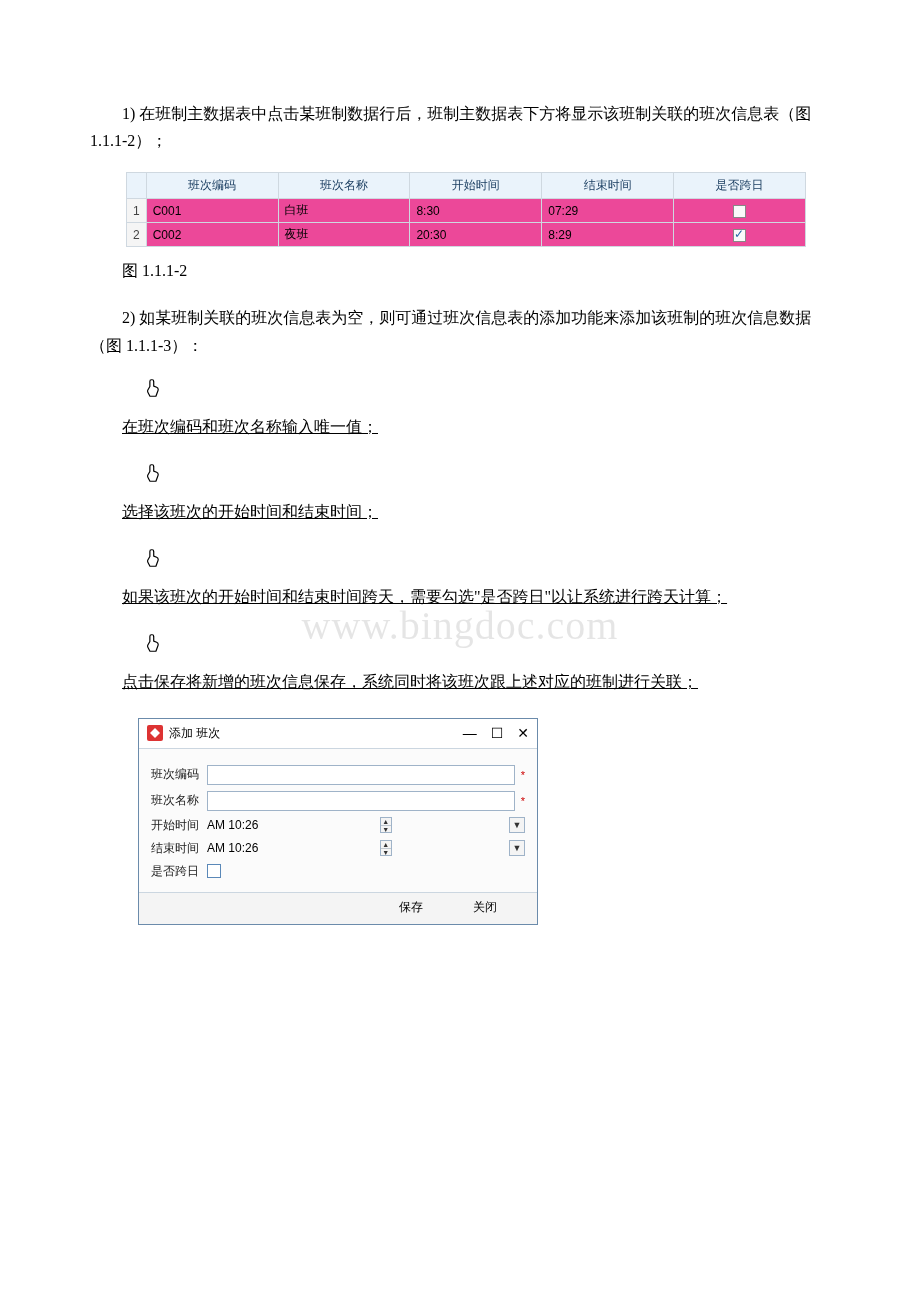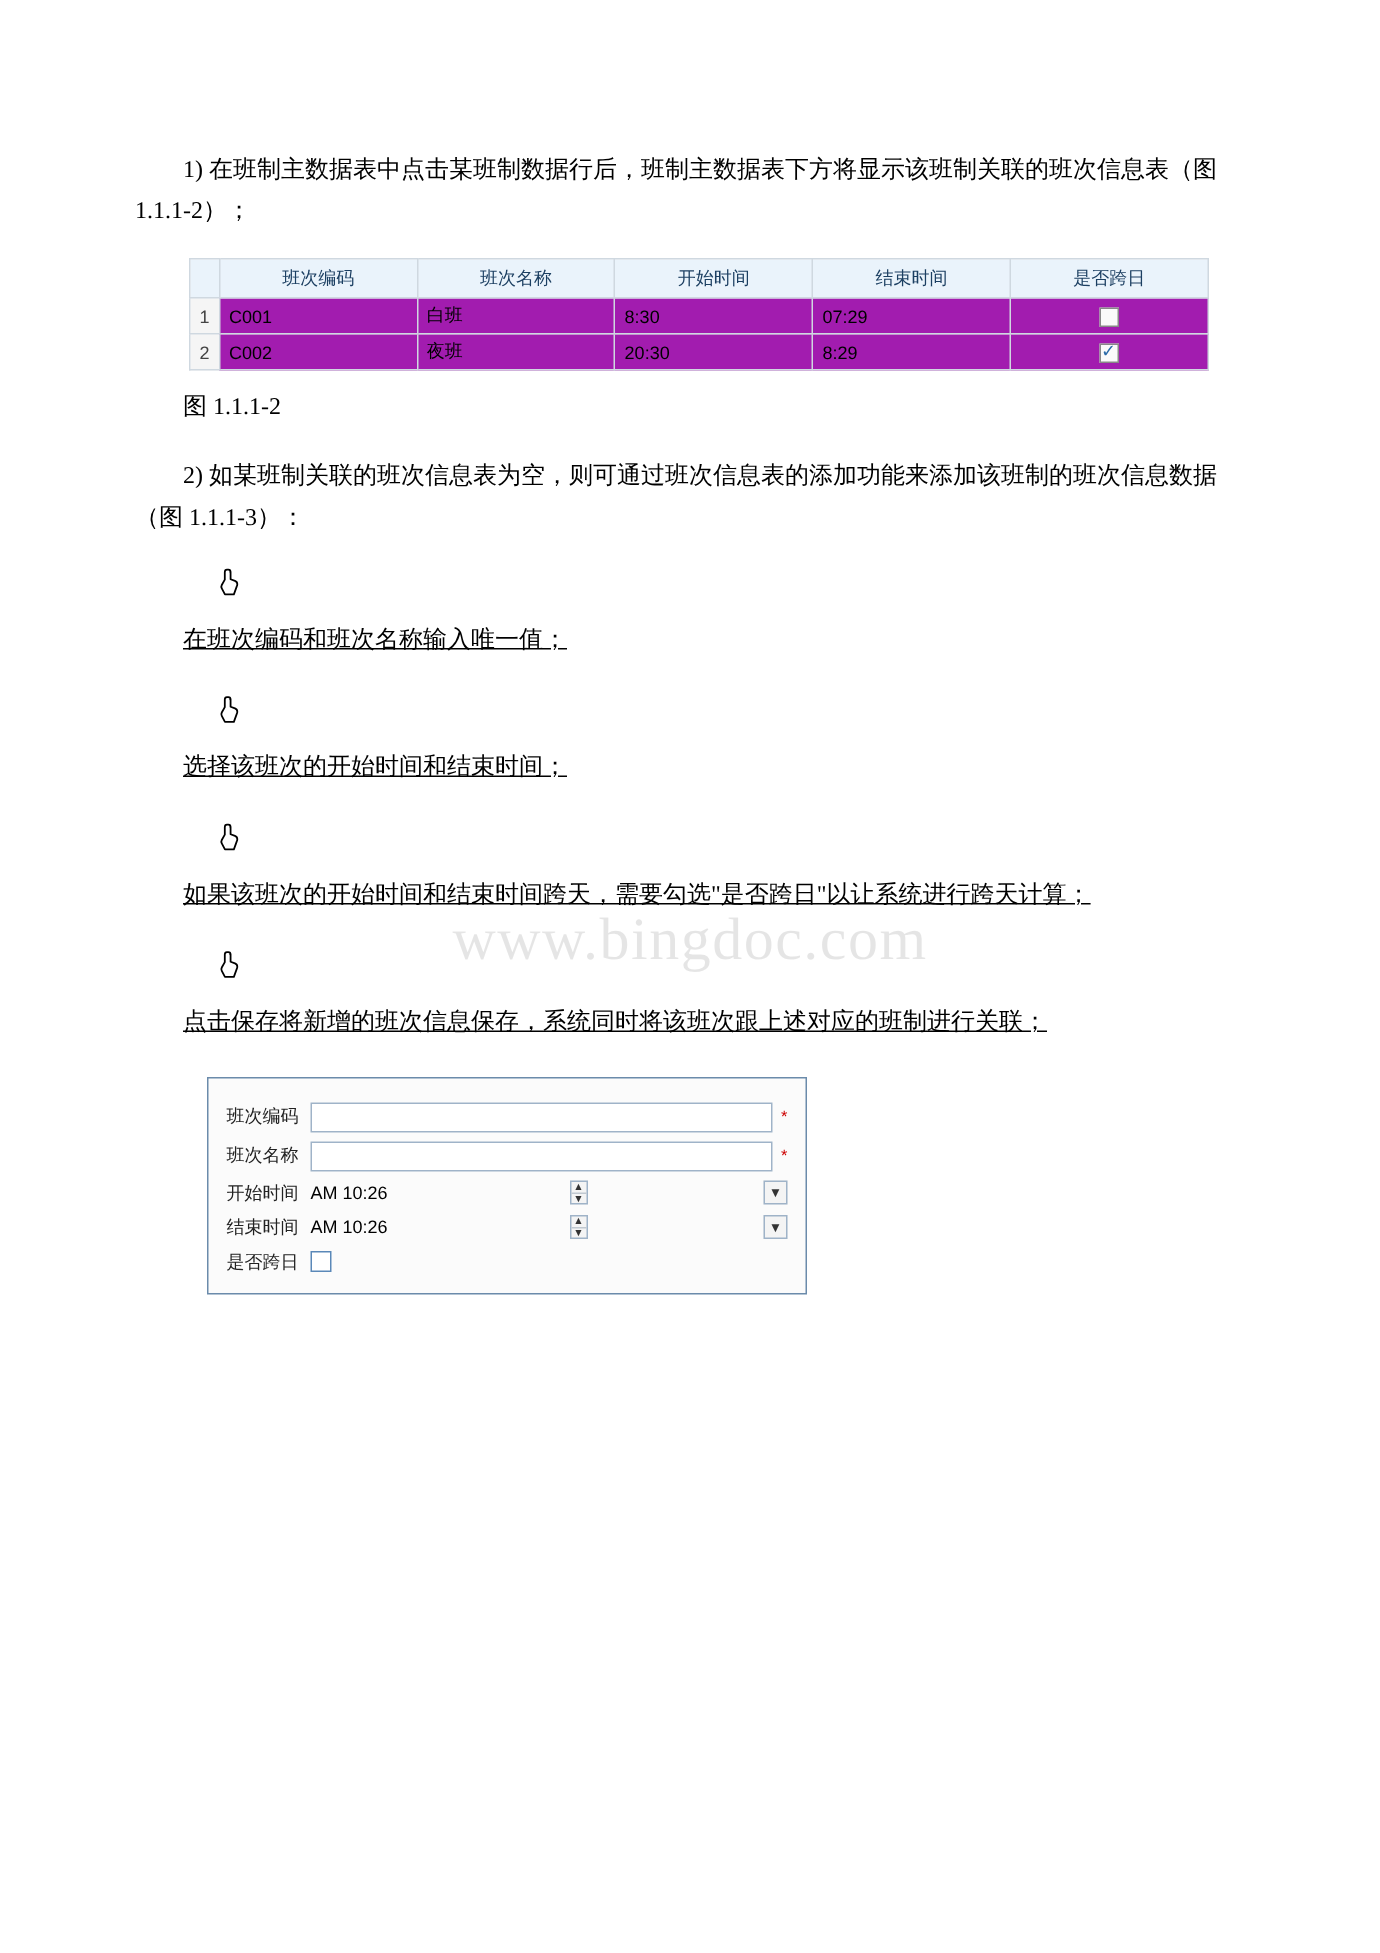--- a/index.html
+++ b/index.html
@@ -50,21 +50,21 @@
       padding: 4px 6px;
       font-weight: normal;
       color: #1c3f62;
       text-align: center;
       height: 22px;
     }
     table.shift-tbl td {
       border: 1px solid #cfd8e0;
       padding: 3px 6px;
       height: 20px;
-      background: #a21caf;
+      background: #ec4899;
     }
     .row-head {
       width: 18px;
       text-align: center;
       background: #f5f5f5 !important;
       color: #444;
     }
     .row-head.hd-corner { background: #eaf3fb !important; }
     .chk {
       display:inline-block;width:13px;height:13px;border:1px solid #888;background:#fafafa;vertical-align:middle;
@@ -195,20 +195,31 @@
 
   <div class="hand-bullet">
     <svg width="22" height="22" viewBox="0 0 24 24">
         <path d="M9 3c1 0 1.6.8 1.6 1.8V10l3.2 1.2c1 .4 1.7 1.3 1.7 2.4 0 .5-.1 1-.4 1.6L13 21H6.5l-2.3-4.4c-.4-.8-.4-1.7 0-2.4l2.2-3.9V4.8C6.4 3.8 7 3 8 3h1z" fill="none" stroke="#000" stroke-width="1.3" stroke-linejoin="round"></path>
         <circle cx="10.4" cy="4.8" r="0.6" fill="#000"></circle>
       </svg>
   </div>
   <p class="list-p">点击保存将新增的班次信息保存，系统同时将该班次跟上述对应的班制进行关联；</p>
 
   <div class="dialog">
+    <div class="titlebar">
+      <div class="ttl">
+        <span class="wicon"></span>
+        <span>添加 班次</span>
+      </div>
+      <div class="winbtns">
+        <span>—</span>
+        <span>☐</span>
+        <span>✕</span>
+      </div>
+    </div>
     <div class="body">
       <div class="frow">
         <div class="lbl">班次编码</div>
         <div class="fld">
             <div class="txt"></div>
             <span class="req">*</span>
           </div>
       </div>
       <div class="frow">
         <div class="lbl">班次名称</div>
@@ -243,18 +254,22 @@
             </div>
         </div>
       </div>
       <div class="frow">
         <div class="lbl">是否跨日</div>
         <div class="fld">
             <span class="chkbox"></span>
           </div>
       </div>
     </div>
+    <div class="footer">
+      <span class="btn">保存</span>
+      <span class="btn">关闭</span>
+    </div>
   </div>
 
 
 </div>
 
 <div class="watermark">www.bingdoc.com</div>
 
 </body></html>

